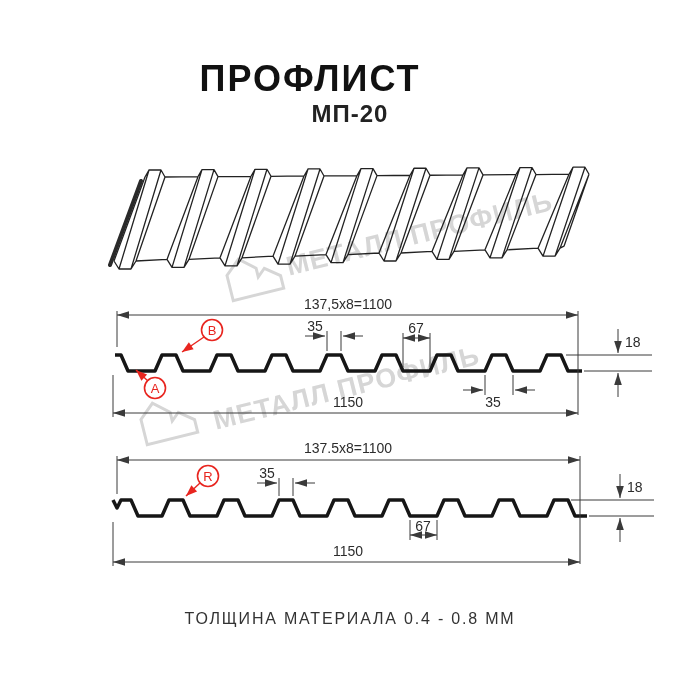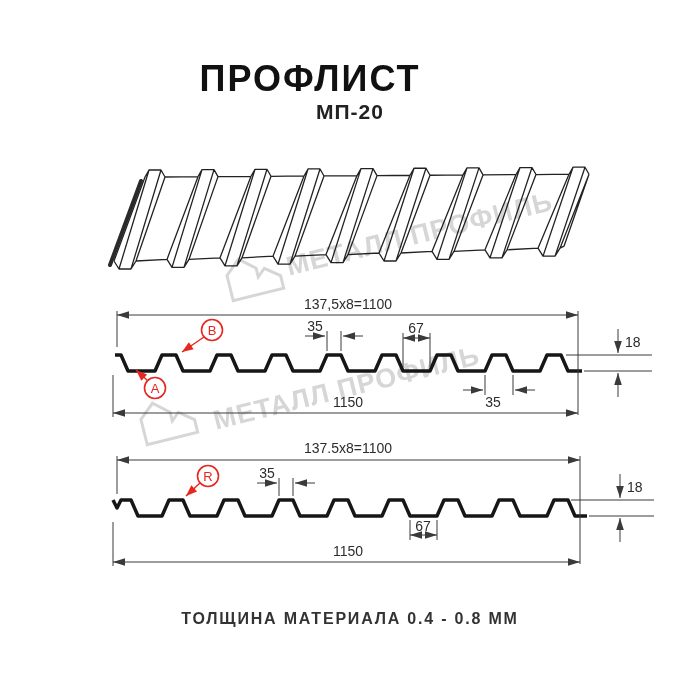--- a/index.html
+++ b/index.html
@@ -1,23 +1,23 @@
 <!DOCTYPE html>
 <html><head>
 <meta charset="utf-8">
 <style>
   html,body{margin:0;padding:0;background:#fff;}
   .canvas{position:relative;width:700px;height:700px;background:#fff;overflow:hidden;
           font-family:"Liberation Sans", sans-serif;}
   .abs{position:absolute;}
   .page-title{top:58px;left:0;width:620px;text-align:center;font-size:36px;font-weight:800;
               letter-spacing:2px;color:#111;}
-  .page-subtitle{top:100px;left:0;width:700px;text-align:center;font-size:21px;font-weight:700;
+  .page-subtitle{top:100px;left:0;width:700px;text-align:center;font-size:24px;font-weight:700;
                  letter-spacing:1px;color:#222;}
-  .footer-note{top:610px;left:0;width:700px;text-align:center;font-size:16px;font-weight:700;
+  .footer-note{top:610px;left:0;width:700px;text-align:center;font-size:16px;font-weight:400;
                letter-spacing:1.8px;color:#333;}
   .wm-text{font-size:27px;font-weight:700;letter-spacing:1px;color:#d6d6d6;white-space:nowrap;
            transform:rotate(-14deg);transform-origin:0 50%;}
   .wm1{left:287px;top:252px;}
   .wm2{left:214px;top:406px;}
   .wm-logo{transform:rotate(-14deg);transform-origin:0 50%;}
   .wl1{left:226px;top:258px;}
   .wl2{left:140px;top:402px;}
   svg text{font-family:"Liberation Sans", sans-serif;font-size:14px;fill:#2c2c2c;}
   svg text.red{fill:#e8251f;font-size:13px;}

